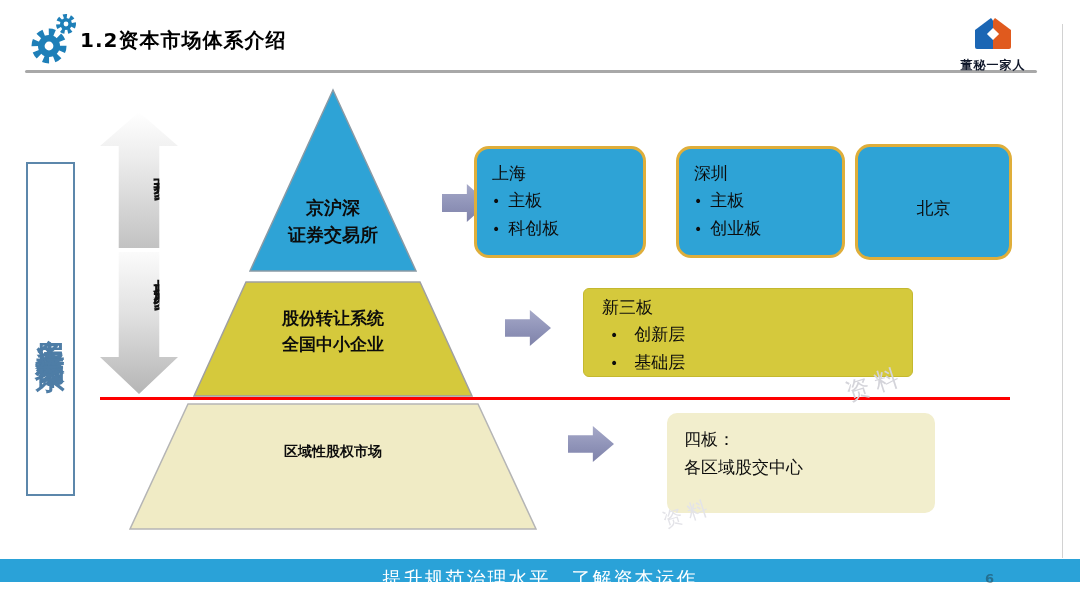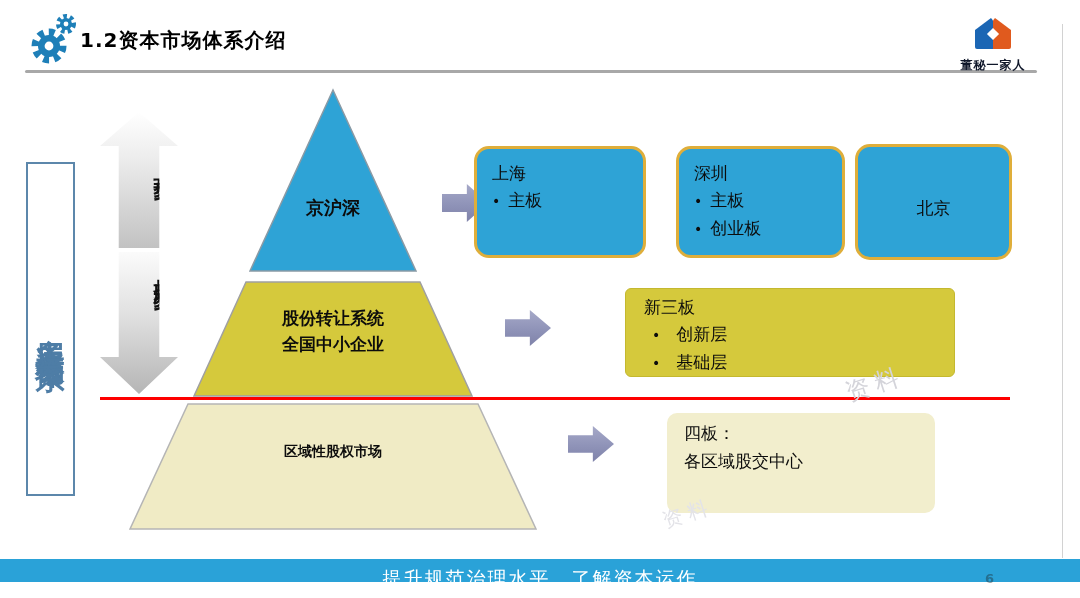--- a/index.html
+++ b/index.html
@@ -80,31 +80,31 @@
     color:#0c0c0c; font-size:17px; line-height:27px;
     padding:11px 0 0 15px;
   }
   .box-shanghai { left:474px; top:146px; width:172px; height:112px; }
   .box-shenzhen { left:676px; top:146px; width:169px; height:112px; }
   .box-beijing  { left:855px; top:144px; width:157px; height:116px; padding:12px; display:flex; justify-content:center; }
   .box-beijing .box-title { margin-top:36px; }
   .bullet-item::before { content:"•"; margin-right:8px; font-size:14px; }
 
   .neeq-box {
-    position:absolute; left:625px; top:288px; width:330px; height:89px;
+    position:absolute; left:583px; top:288px; width:330px; height:89px;
     background:#d5c93c; border:1px solid #c4b82f; border-radius:6px;
     color:#0c0c0c; font-size:17px; line-height:27px; padding:5px 0 0 18px;
   }
   .neeq-box .bullet-item { padding-left:8px; }
   .neeq-box .bullet-item::before { margin-right:16px; }
 
   .regional-box {
     position:absolute; left:667px; top:413px; width:268px; height:100px;
     background:#f2eecd; border-radius:10px;
-    color:#0c0c0c; font-size:17px; line-height:28px; padding:6px 0 0 17px;
+    color:#0c0c0c; font-size:17px; line-height:28px; padding:12px 0 0 17px;
   }
 
   
   .footer-bar {
     position:absolute; left:0; top:559px; width:1080px; height:23px;
     background:#2aa2d8; color:#ffffff; text-align:center;
     font-size:19px; line-height:39px; letter-spacing:2px;
   }
   .page-number {
     position:absolute; left:985px; top:0; font-size:13px; font-weight:bold;
@@ -163,36 +163,38 @@
   </div>
 
   <svg class="pyramid-svg" viewBox="0 0 1080 598">
     <polygon points="333,90 416,271 250,271" fill="#2ea3d6" stroke="#8a9aa5" stroke-width="1.5"></polygon>
     <polygon points="246,282 420,282 472,396 194,396" fill="#d5c93c" stroke="#a0a0a0" stroke-width="1.5"></polygon>
     <polygon points="188,404 478,404 536,529 130,529" fill="#f0ebc5" stroke="#b5b5b5" stroke-width="1.5"></polygon>
   </svg>
 
   <div class="pyr-label pyr-top-label">
     <div>京沪深</div>
+    <div>证券交易所</div>
   </div>
   <div class="pyr-label pyr-mid-label">
     <div>股份转让系统</div>
     <div>全国中小企业</div>
   </div>
   <div class="pyr-label pyr-bottom-label">区域性股权市场</div>
 
   <div class="red-line"></div>
 
   <div class="r-arrow r-arrow-a"></div>
   <div class="r-arrow r-arrow-b"></div>
   <div class="r-arrow r-arrow-c"></div>
 
   <div class="blue-box box-shanghai">
     <div class="box-title">上海</div>
     <div class="bullet-item">主板</div>
+    <div class="bullet-item">科创板</div>
   </div>
   <div class="blue-box box-shenzhen">
     <div class="box-title">深圳</div>
     <div class="bullet-item">主板</div>
     <div class="bullet-item">创业板</div>
   </div>
   <div class="blue-box box-beijing">
     <div class="box-title">北京</div>
   </div>
 

